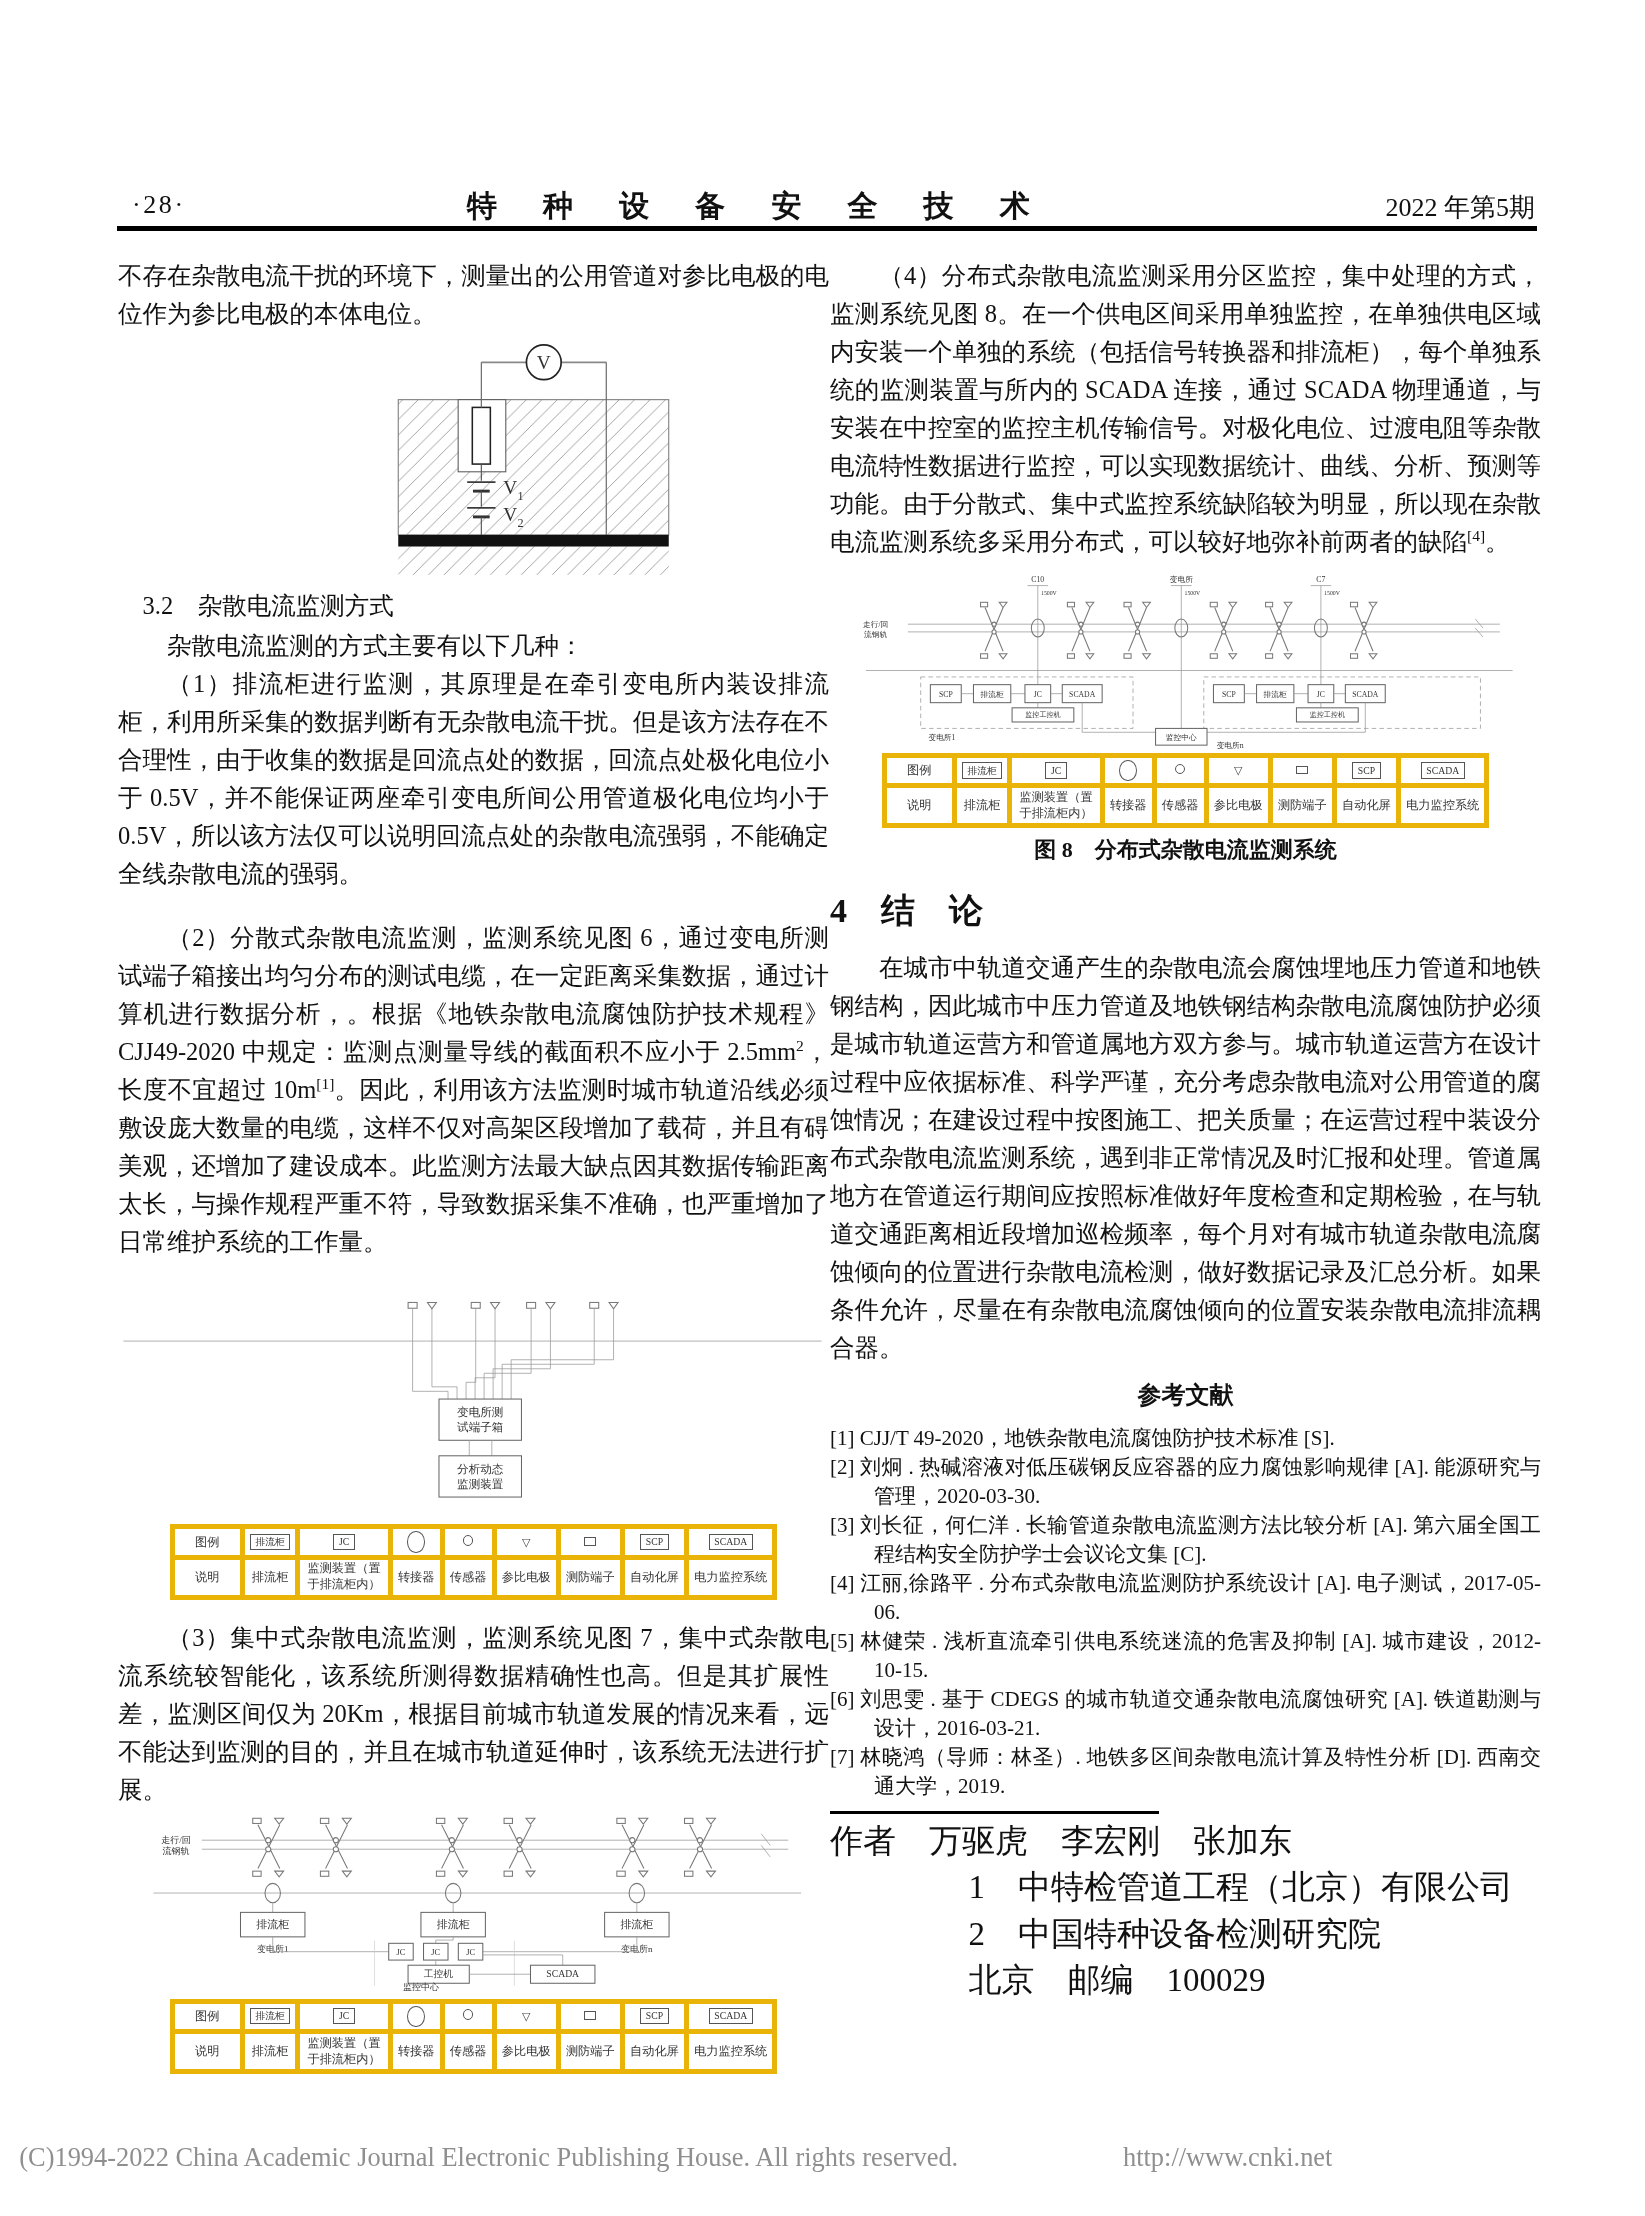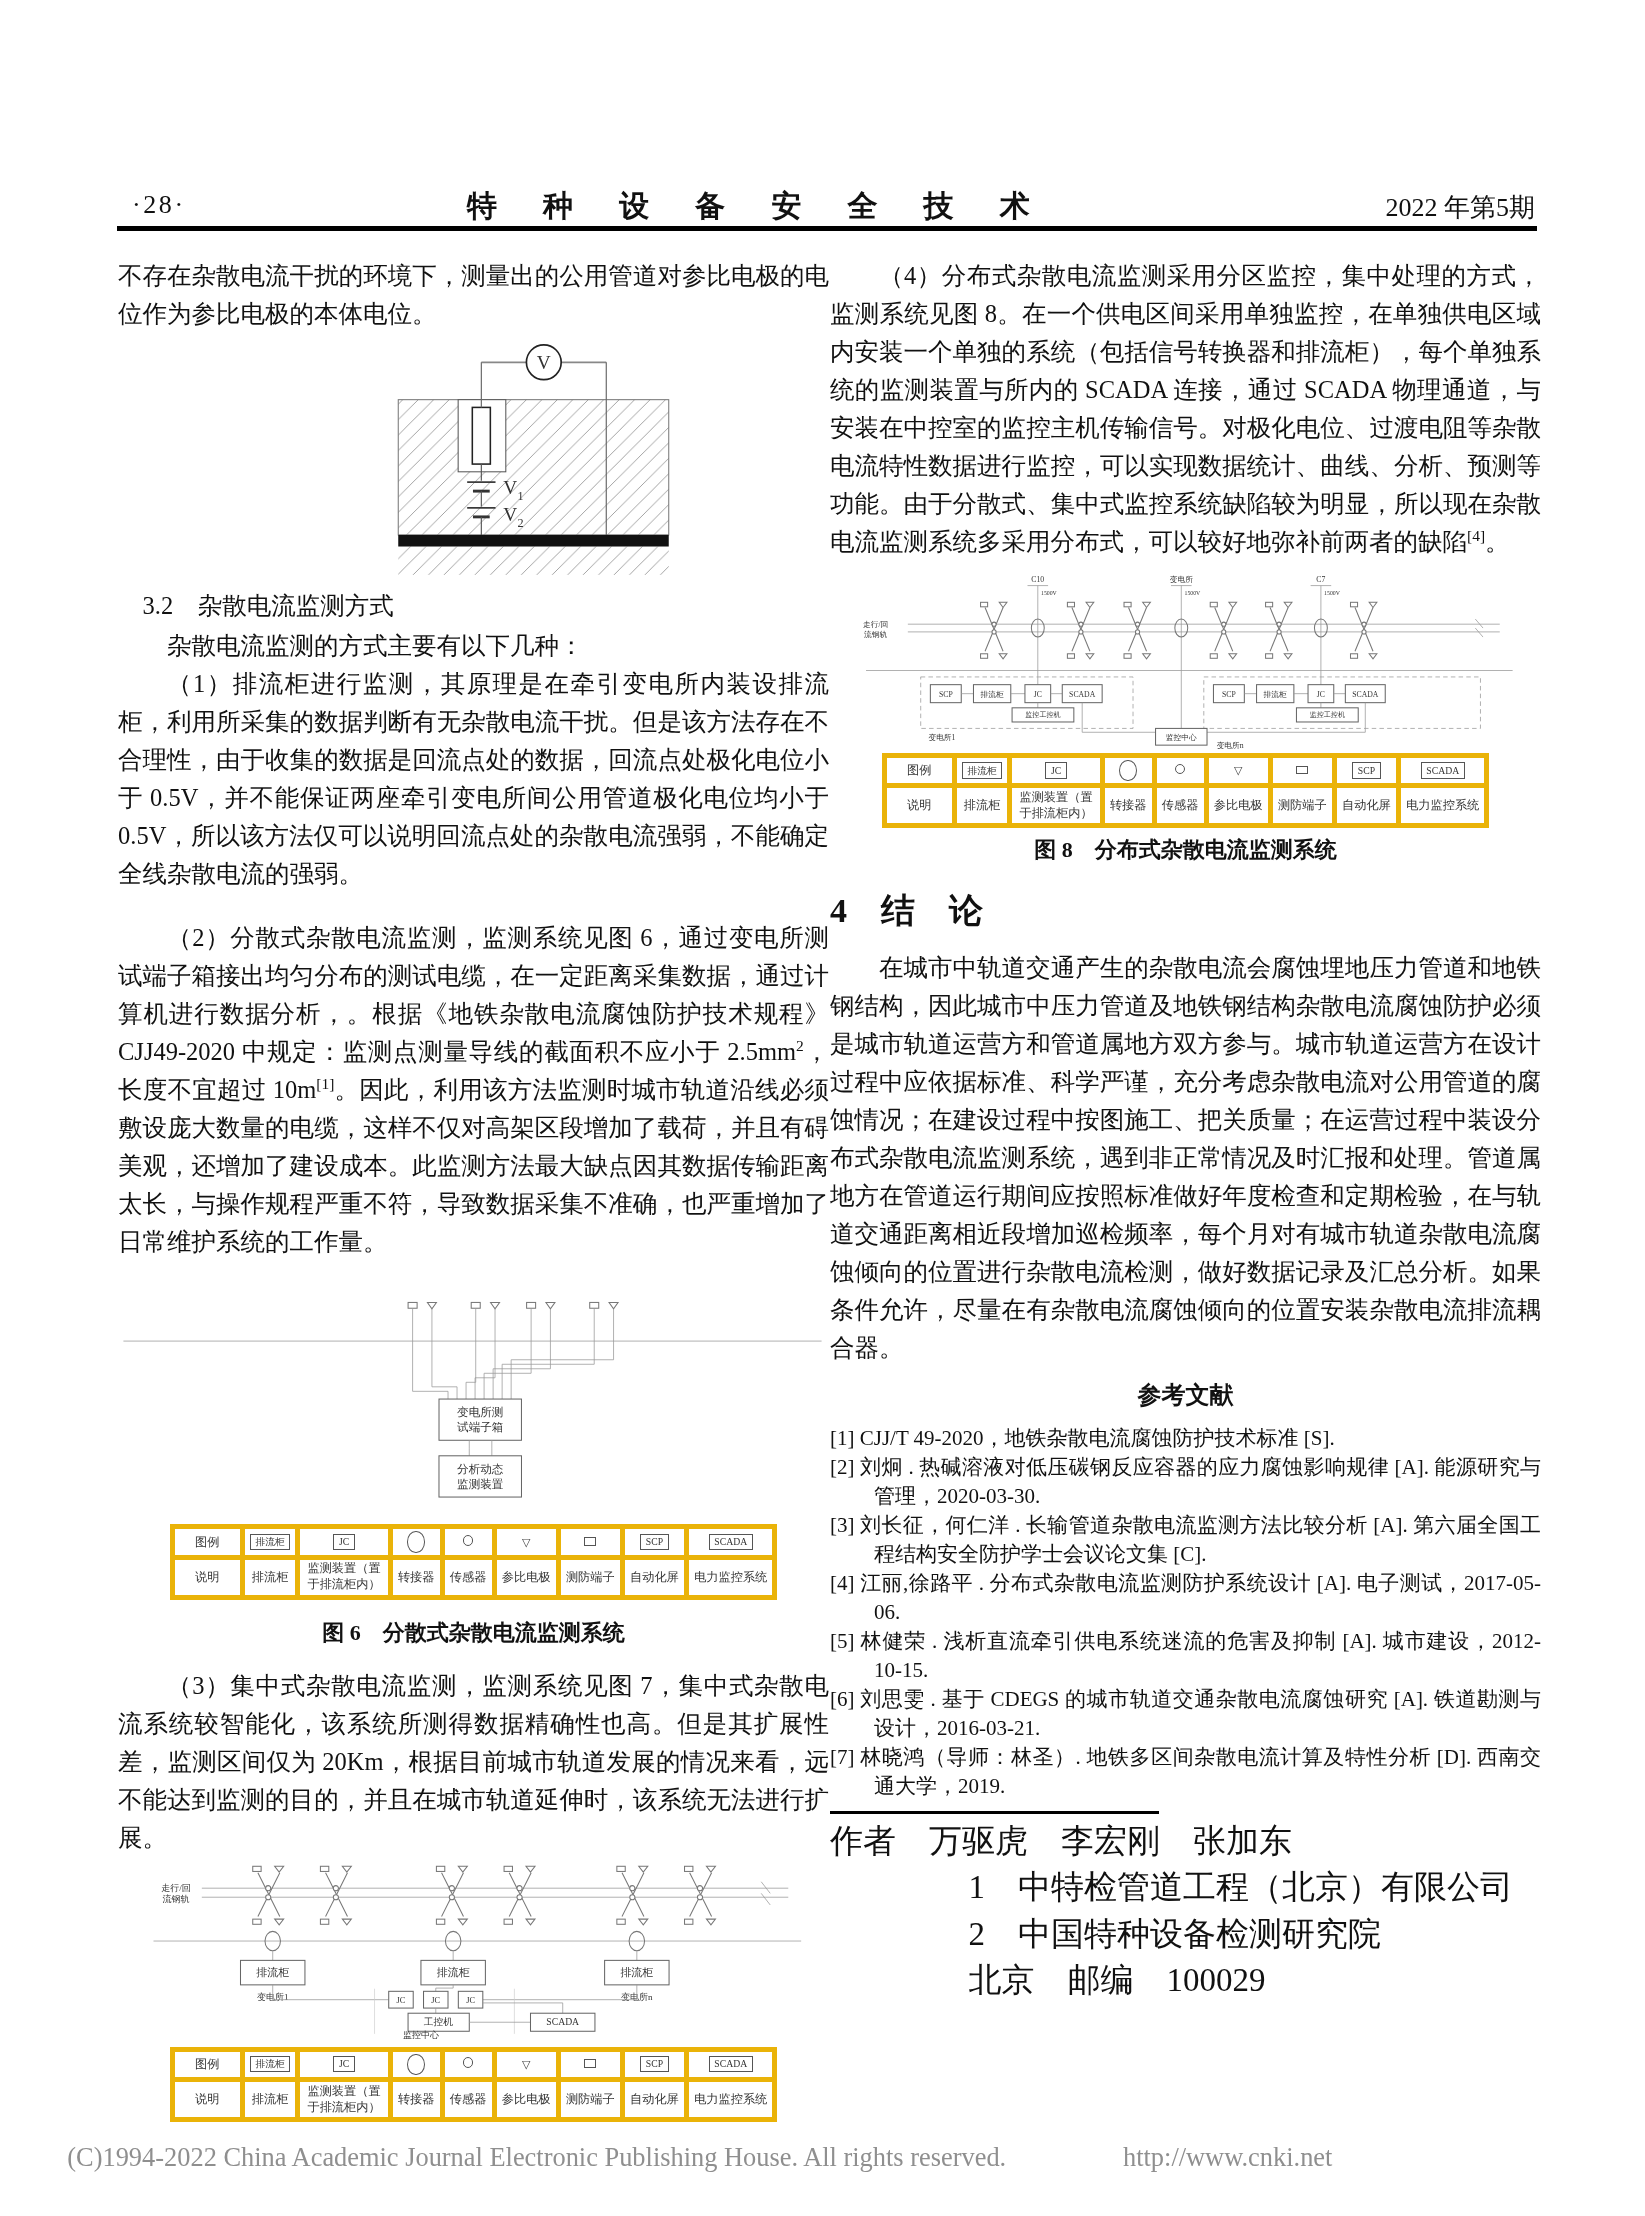--- a/index.html
+++ b/index.html
@@ -40,21 +40,21 @@
   .sym-sq{display:inline-block;width:10.3px;height:6.4px;border:1px solid #555;}
   
   .refs-heading{font-size:24px;font-weight:bold;text-align:center;margin:11.6px 0 0 0;}
   .reflist{margin:13px 0 0 0;}
   .ref-item{font-size:21px;line-height:29px;text-align:justify;padding-left:2.1em;text-indent:-2.1em;}
   
   .author-rule{width:329px;height:3.2px;background:#000;margin:10.3px 0 0 0;}
   .author-line{font-size:33px;line-height:40px;margin:6.4px 0 0 0;}
   .affil{padding-left:4.2em;}
   
-  .footer-left{position:absolute;left:19.3px;top:2142px;font-size:26.4px;color:#8f8f8f;margin-left:48px;}
+  .footer-left{position:absolute;left:19.3px;top:2142px;font-size:26.4px;color:#8f8f8f;}
   .footer-right{position:absolute;left:1123px;top:2142px;font-size:26.4px;color:#8f8f8f;}
 </style>
 </head>
 <body>
 
 <div class="page">
 
   <div class="hdr-pagenum">·28·</div>
   <div class="hdr-title">特 种 设 备 安 全 技 术</div>
   <div class="hdr-issue">2022 年第5期</div>
@@ -155,21 +155,20 @@
           <td class="lg-tiny">监测装置（置于排流柜内）</td>
           <td>转接器</td>
           <td>传感器</td>
           <td>参比电极</td>
           <td>测防端子</td>
           <td>自动化屏</td>
           <td>电力监控系统</td>
         </tr>
       </tbody>
         </table>
-      <p class="fig-caption" style="margin-top:18px;">图 6　分散式杂散电流监测系统</p>
     </div>
 
     <p class="body ind" style="margin-top:19.3px;">（3）集中式杂散电流监测，监测系统见图 7，集中式杂散电流系统较智能化，该系统所测得数据精确性也高。但是其扩展性差，监测区间仅为 20Km，根据目前城市轨道发展的情况来看，远不能达到监测的目的，并且在城市轨道延伸时，该系统无法进行扩展。</p>
 
     <div class="figwrap" style="margin-top:7.7px;">
       <svg width="709" height="174" viewBox="0 0 1100 270" xmlns="http://www.w3.org/2000/svg" xmlns:xlink="http://www.w3.org/1999/xlink">
         <defs>
           <g id="xa7" class="dg">
             <rect x="-26" y="2" width="13" height="8"></rect>
             <path d="M8,2 L22,2 L15,11 Z"></path>

